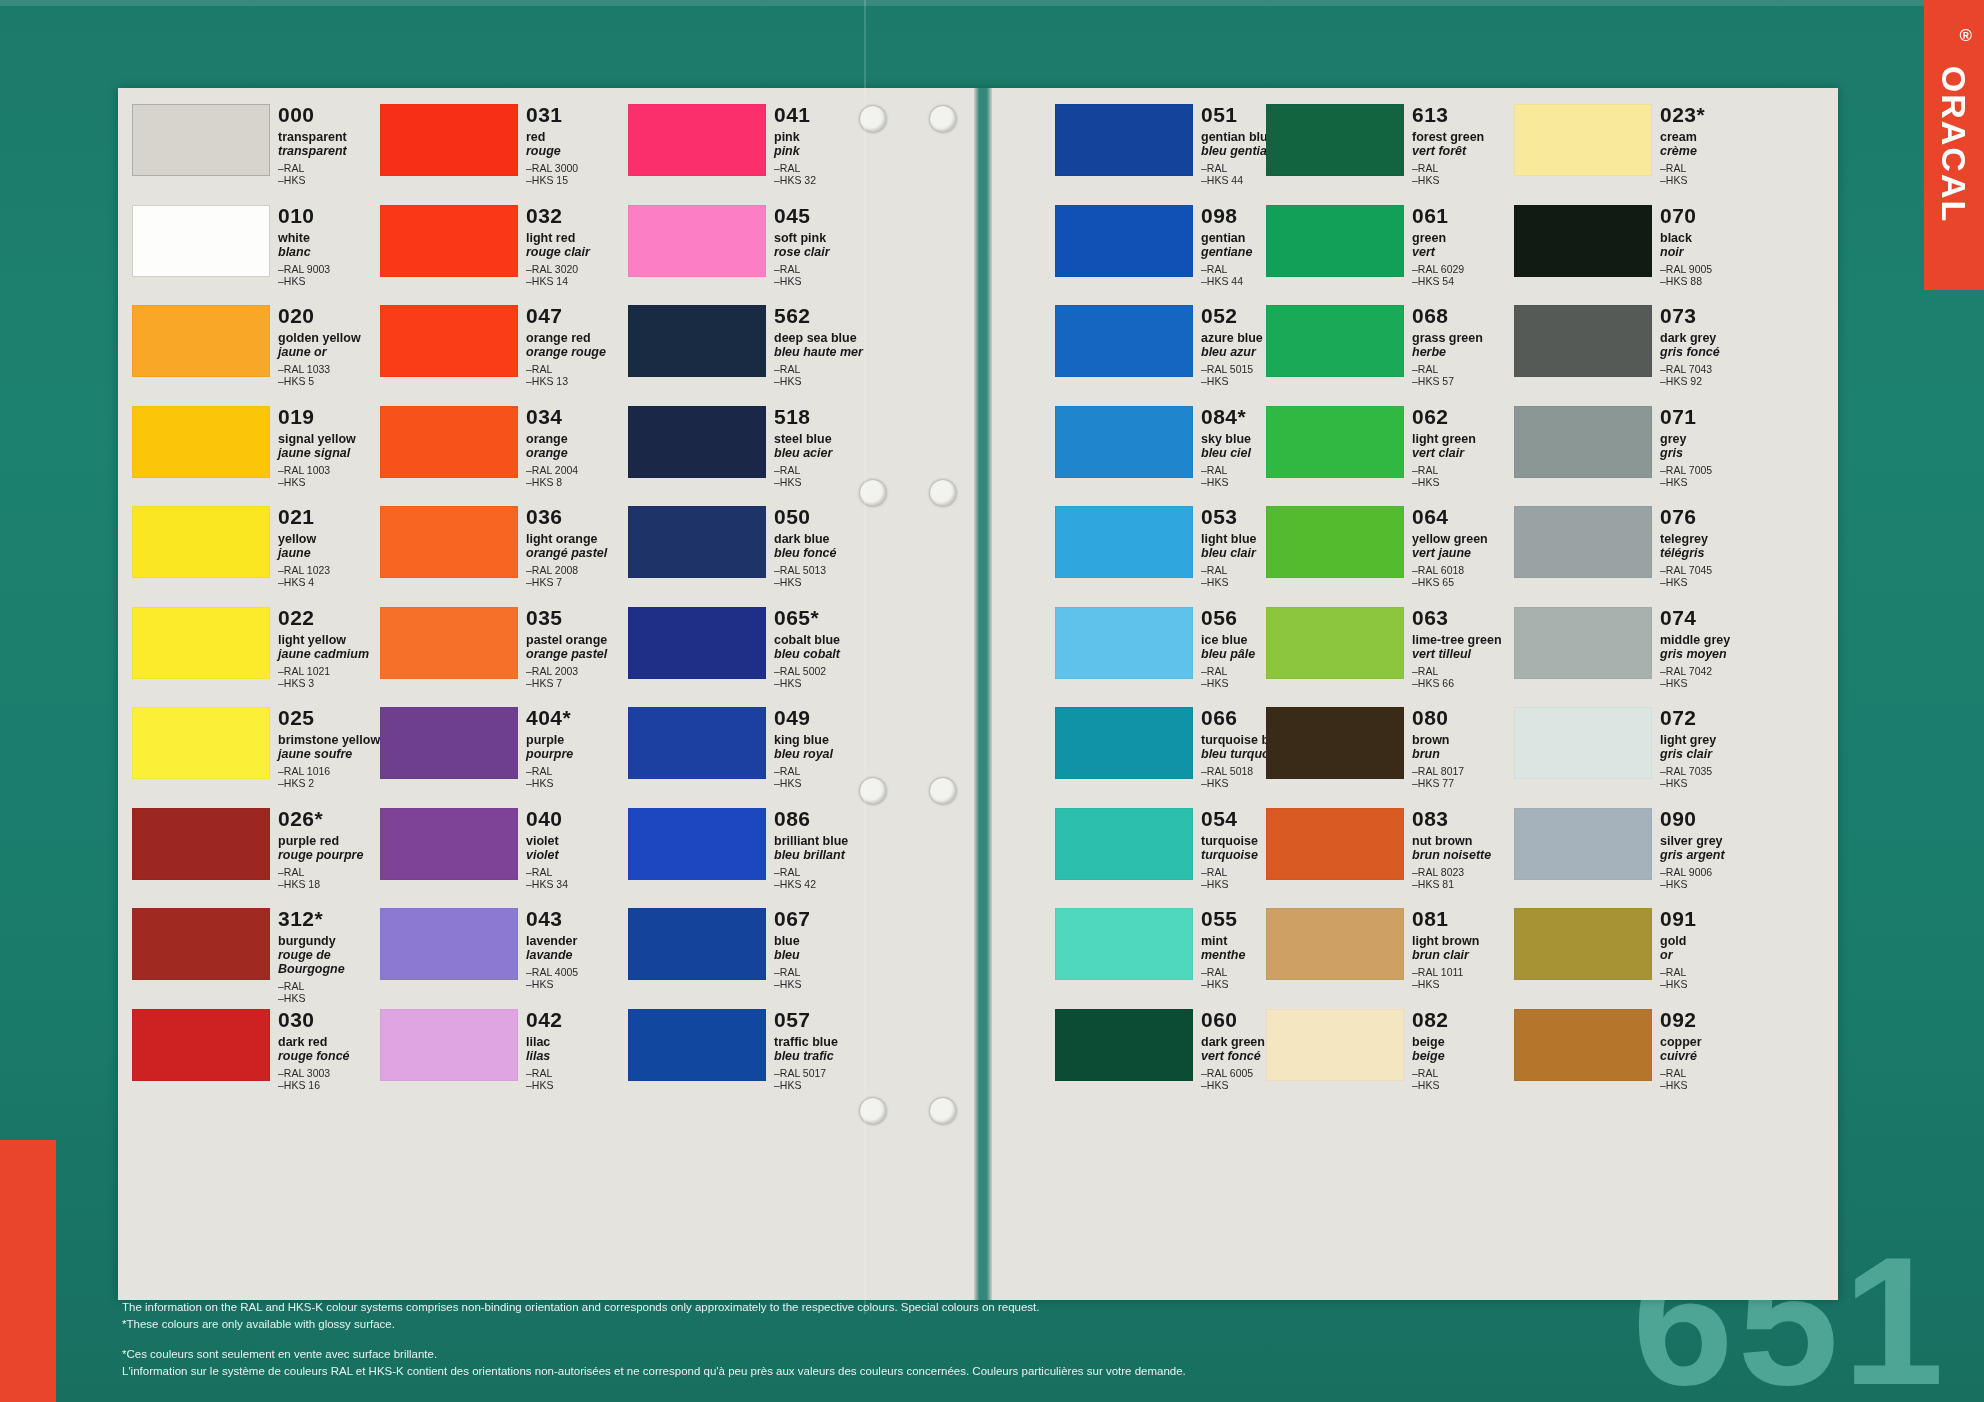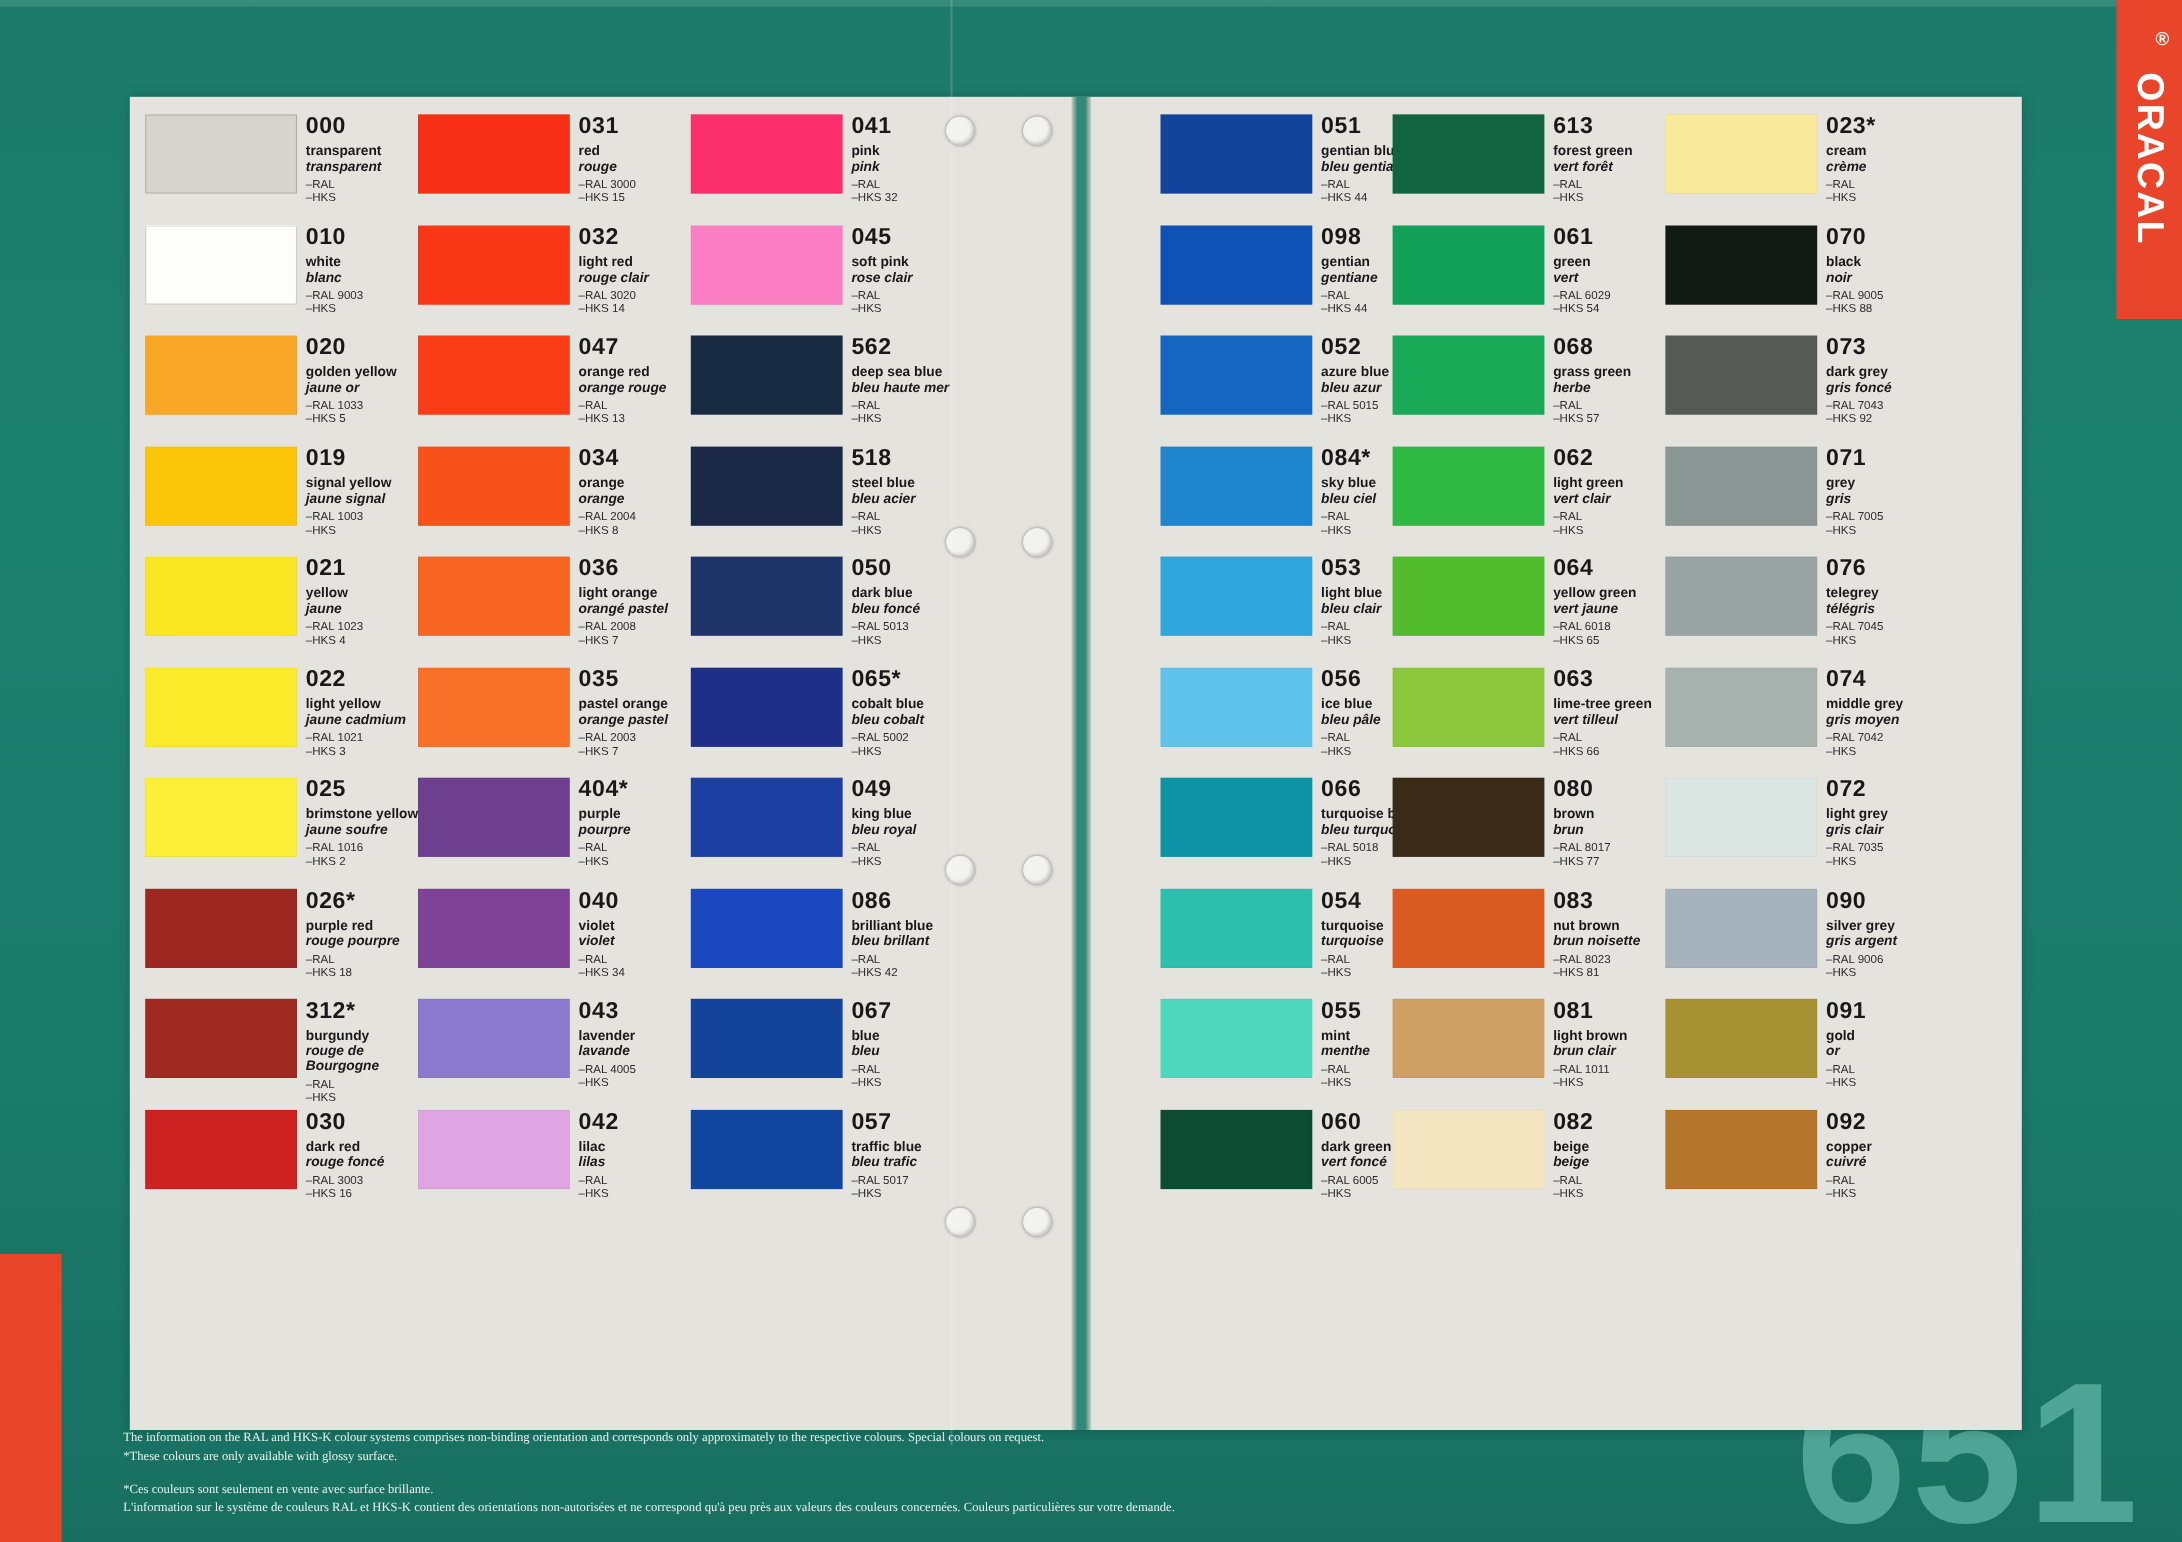--- a/index.html
+++ b/index.html
@@ -149,24 +149,23 @@
     position: absolute;
     width: 26px; height: 26px;
     border-radius: 50%;
     background: #f2f2ee;
     box-shadow: 0 0 3px rgba(0,0,0,0.45), inset -2px -2px 3px rgba(0,0,0,0.18);
   }
 
   
   .footer {
     position: absolute;
-    left: 112px; bottom: 22px;
+    left: 122px; bottom: 22px;
     width: 1400px;
     color: #e9f2ef;
-    font-family: Liberation Serif, serif;
   }
   .footer p { font-size: 11.5px; line-height: 16px; margin-bottom: 1px; }
   .footer .gap { height: 13px; }
 
   .edge-top { position:absolute; left:0; top:0; width:100%; height:6px;
               background:rgba(255,255,255,0.12); }
 </style>
 </head>
 <body>
 

